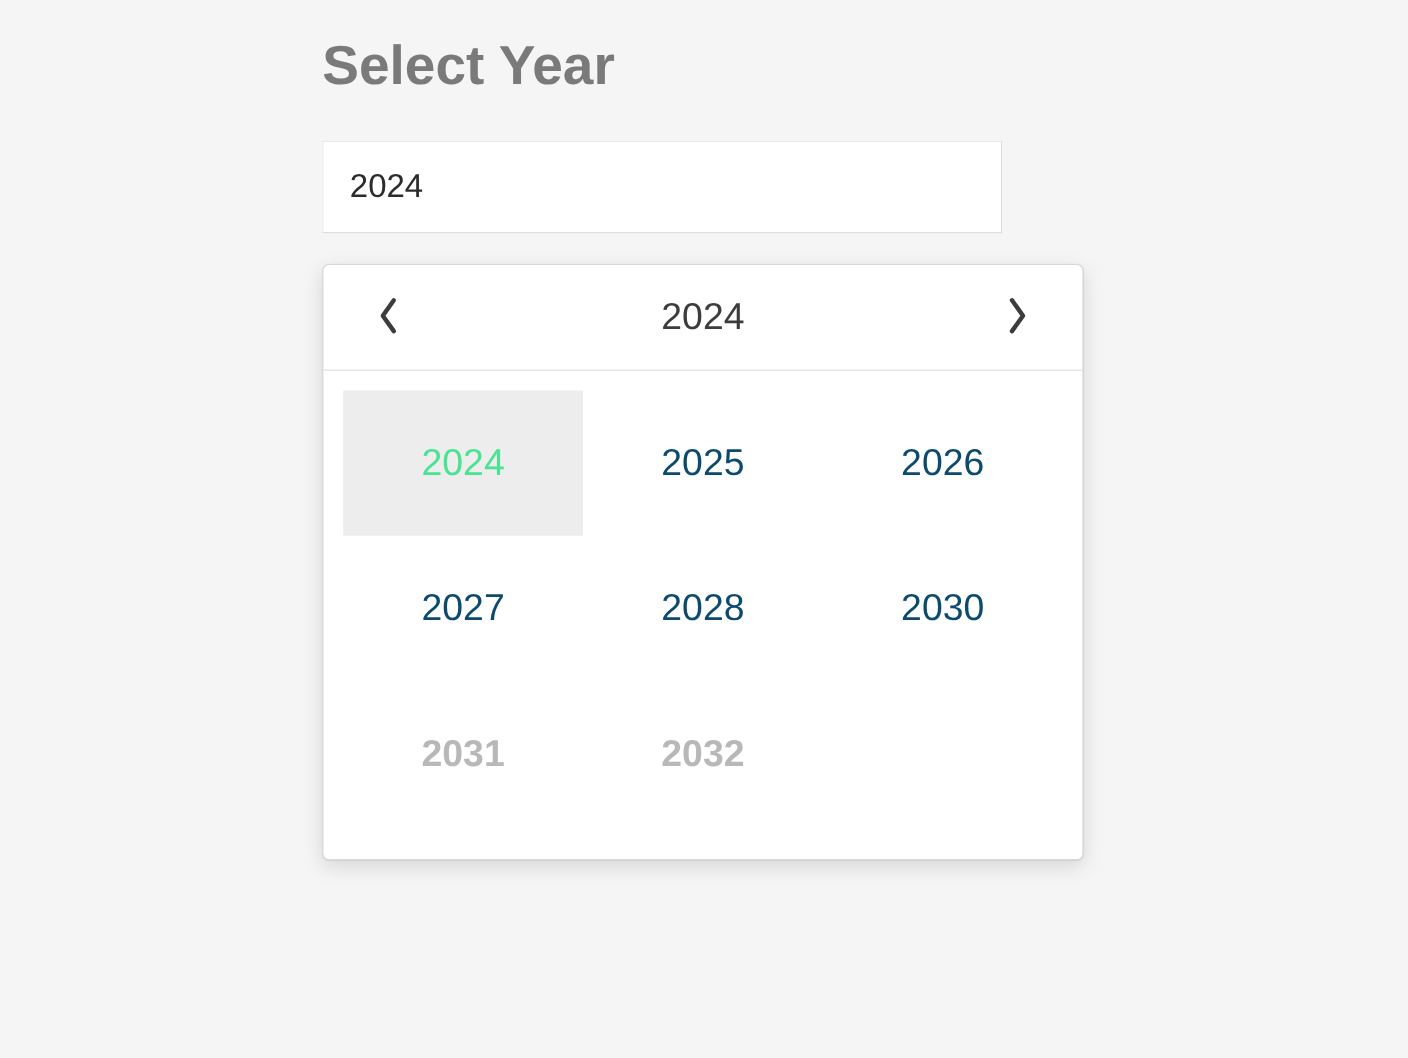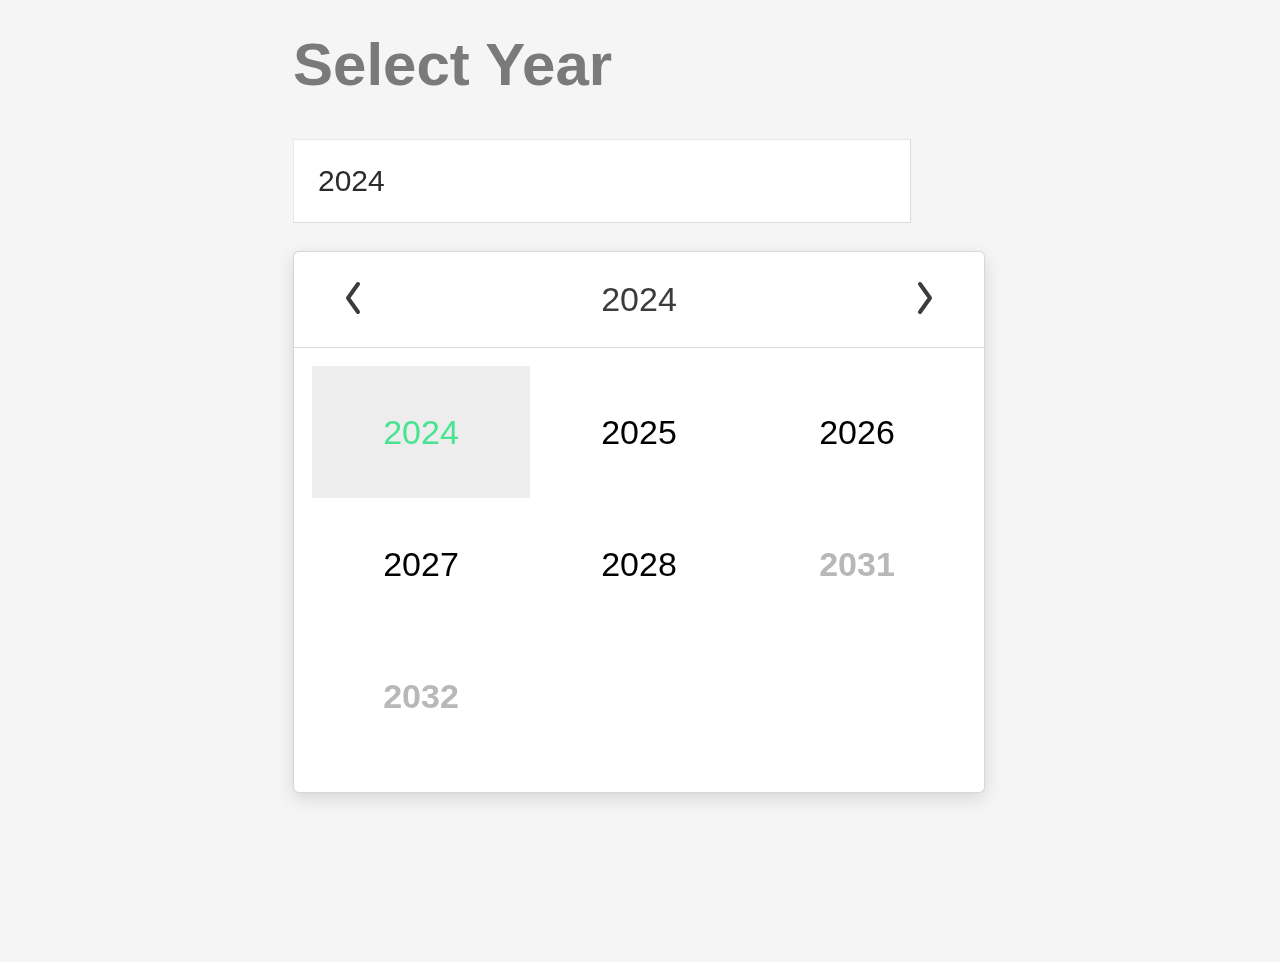--- a/index.html
+++ b/index.html
@@ -8,21 +8,21 @@
       padding: 0;
     }
     body {
       font-family: "Segoe UI", Tahoma, Geneva, Verdana, sans-serif;
       background: #f5f5f5;
       width: 1280px;
       height: 962px;
       padding: 30px 0 0 293px;
     }
     .page-title {
-      font-size: 60px;
+      font-size: 50px;
       font-weight: 600;
       color: #7a7a7a;
       margin-bottom: 40px;
     }
     .year-input {
       width: 618px;
       height: 84px;
       background: #ffffff;
       border: 1px solid #dcdcdc;
       border-top-color: #e8e8e8;
@@ -73,21 +73,21 @@
       grid-template-columns: repeat(3, 1fr);
       padding: 18px 18px 30px 18px;
       gap: 0;
     }
     .year-cell {
       height: 132px;
       display: flex;
       align-items: center;
       justify-content: center;
       font-size: 34px;
-      color: #000000;
+      color: #0c4a6e;
       cursor: pointer;
       background: transparent;
       border: none;
       font-family: inherit;
     }
     .year-cell.selected {
       background: #ededed;
       color: #4ae391;
       font-weight: 500;
     }
@@ -123,19 +123,20 @@
         </svg>
       </span>
     </button>
   </div>
   <div class="year-grid" id="year-grid">
       <button class="year-cell selected">2024</button>
       <button class="year-cell">2025</button>
       <button class="year-cell">2026</button>
       <button class="year-cell">2027</button>
       <button class="year-cell">2028</button>
+      <button class="year-cell">2030</button>
       <button class="year-cell disabled">2031</button>
       <button class="year-cell disabled">2032</button>
     </div>
 </div>
 
 
 
 
 </body></html>

